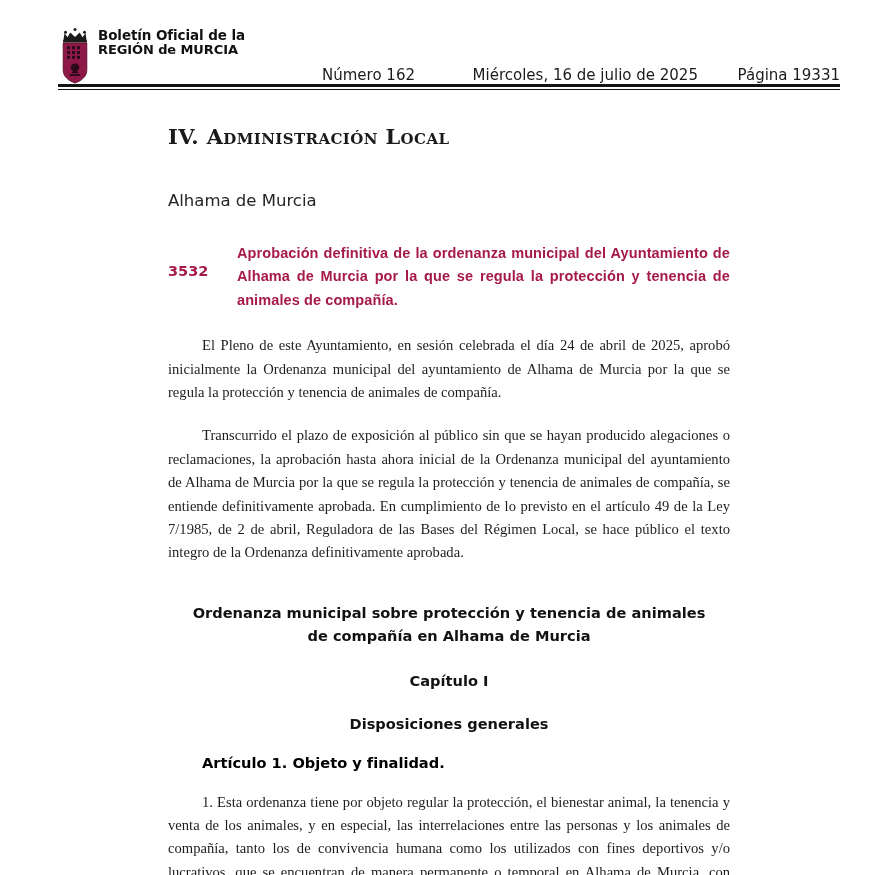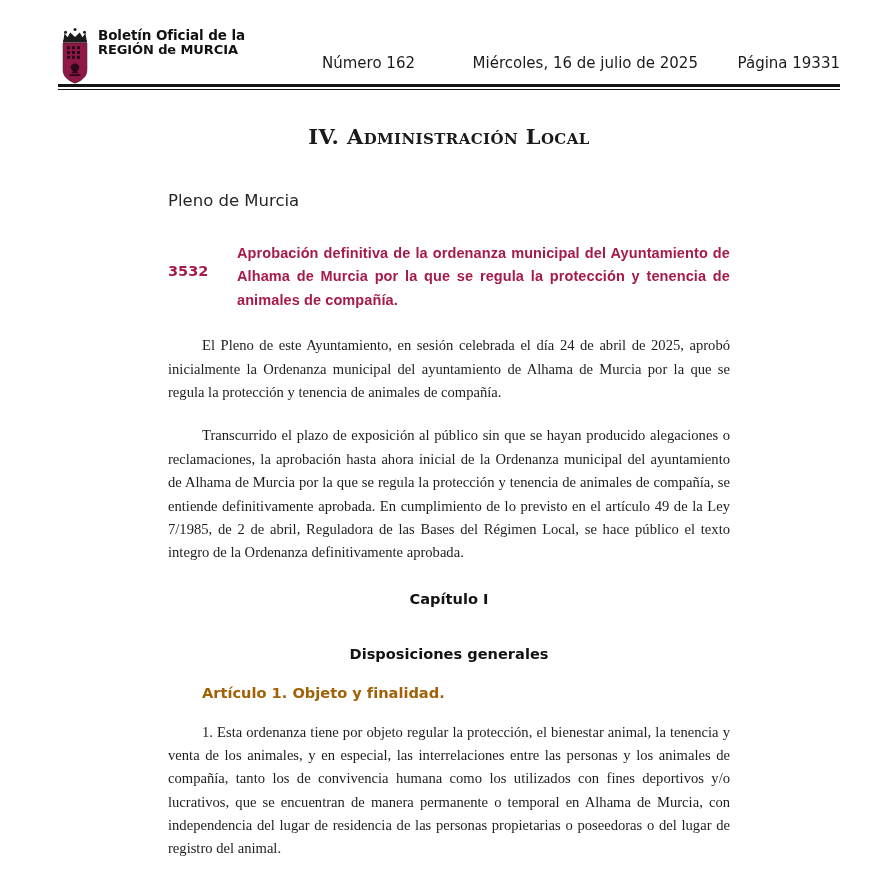--- a/index.html
+++ b/index.html
@@ -63,21 +63,21 @@
     letter-spacing: -0.1px;
     white-space: nowrap;
   }
   .logo-line1 { font-size: 13.5px; }
   .logo-line2 { font-size: 13px; }
 
   .mast-field {
     font-size: 15px;
     color: #1b1b1b;
     white-space: nowrap;
-    padding-bottom: 12px;
+    padding-bottom: 0;
     font-family: "DejaVu Sans", sans-serif;
   }
   .mast-numero   { flex: 0 0 auto; margin-left: 56px; }
   .mast-fecha    { flex: 1 1 auto; text-align: center; margin-left: 18px; }
   .mast-pagina   { flex: 0 0 auto; text-align: left; }
 
   
   .rule-wrap {
     position: absolute;
     left: 58px;
@@ -99,21 +99,20 @@
     position: absolute;
     left: 168px;
     top: 110px;
     width: 562px;
   }
 
   .section-title {
     font-family: "DejaVu Serif", serif;
     font-weight: bold;
     font-size: 21px;
-    text-align: center;
     color: #1a1a1a;
     margin: 14px 0 0 0;
     letter-spacing: 0.4px;
     font-variant: small-caps;
   }
 
   .locality {
     font-size: 16.5px;
     color: #252525;
     margin-top: 42px;
@@ -160,26 +159,26 @@
   .center-head {
     text-align: center;
     font-weight: bold;
     font-size: 14.6px;
     line-height: 1.58;
     color: #121212;
     font-family: "DejaVu Sans", sans-serif;
   }
   .head-ordenanza { margin-top: 36px; padding: 0 18px; }
   .head-capitulo  { margin-top: 22px; }
-  .head-disposiciones { margin-top: 32px; }
+  .head-disposiciones { margin-top: 20px; }
 
   .article-head {
     font-weight: bold;
     font-size: 14.6px;
-    color: #a16207;
+    color: #000000;
     margin-top: 19px;
     padding-left: 34px;
     font-family: "DejaVu Sans", sans-serif;
   }
 </style>
 </head>
 <body>
 
 <div class="page">
 
@@ -231,30 +230,31 @@
   <div class="rule-wrap">
     <div class="rule-thick"></div>
     <div class="rule-gap"></div>
     <div class="rule-thin"></div>
   </div>
 
   <div class="content">
 
     <div class="section-title">IV. Administración Local</div>
 
-    <div class="locality">Pleno de Murcia</div>
+    <div class="locality">Alhama de Murcia</div>
 
     <div class="ordinance">
       <div class="ordinance-num">3532</div>
       <div class="ordinance-text">Aprobación definitiva de la ordenanza municipal del Ayuntamiento de Alhama de Murcia por la que se regula la protección y tenencia de animales de compañía.</div>
     </div>
 
     <p class="body-par">El Pleno de este Ayuntamiento, en sesión celebrada el día 24 de abril de 2025, aprobó inicialmente la Ordenanza municipal del ayuntamiento de Alhama de Murcia por la que se regula la protección y tenencia de animales de compañía.</p>
     <p class="body-par">Transcurrido el plazo de exposición al público sin que se hayan producido alegaciones o reclamaciones, la aprobación hasta ahora inicial de la Ordenanza municipal del ayuntamiento de Alhama de Murcia por la que se regula la protección y tenencia de animales de compañía, se entiende definitivamente aprobada. En cumplimiento de lo previsto en el artículo 49 de la Ley 7/1985, de 2 de abril, Reguladora de las Bases del Régimen Local, se hace público el texto integro de la Ordenanza definitivamente aprobada.</p>
 
+    <div class="center-head head-ordenanza">Ordenanza municipal sobre protección y tenencia de animales de compañía en Alhama de Murcia</div>
     <div class="center-head head-capitulo">Capítulo I</div>
     <div class="center-head head-disposiciones">Disposiciones generales</div>
 
     <div class="article-head">Artículo 1. Objeto y finalidad.</div>
 
     <p class="body-par">1. Esta ordenanza tiene por objeto regular la protección, el bienestar animal, la tenencia y venta de los animales, y en especial, las interrelaciones entre las personas y los animales de compañía, tanto los de convivencia humana como los utilizados con fines deportivos y/o lucrativos, que se encuentran de manera permanente o temporal en Alhama de Murcia, con independencia del lugar de residencia de las personas propietarias o poseedoras o del lugar de registro del animal.</p>
   </div>
 
 </div>
 

